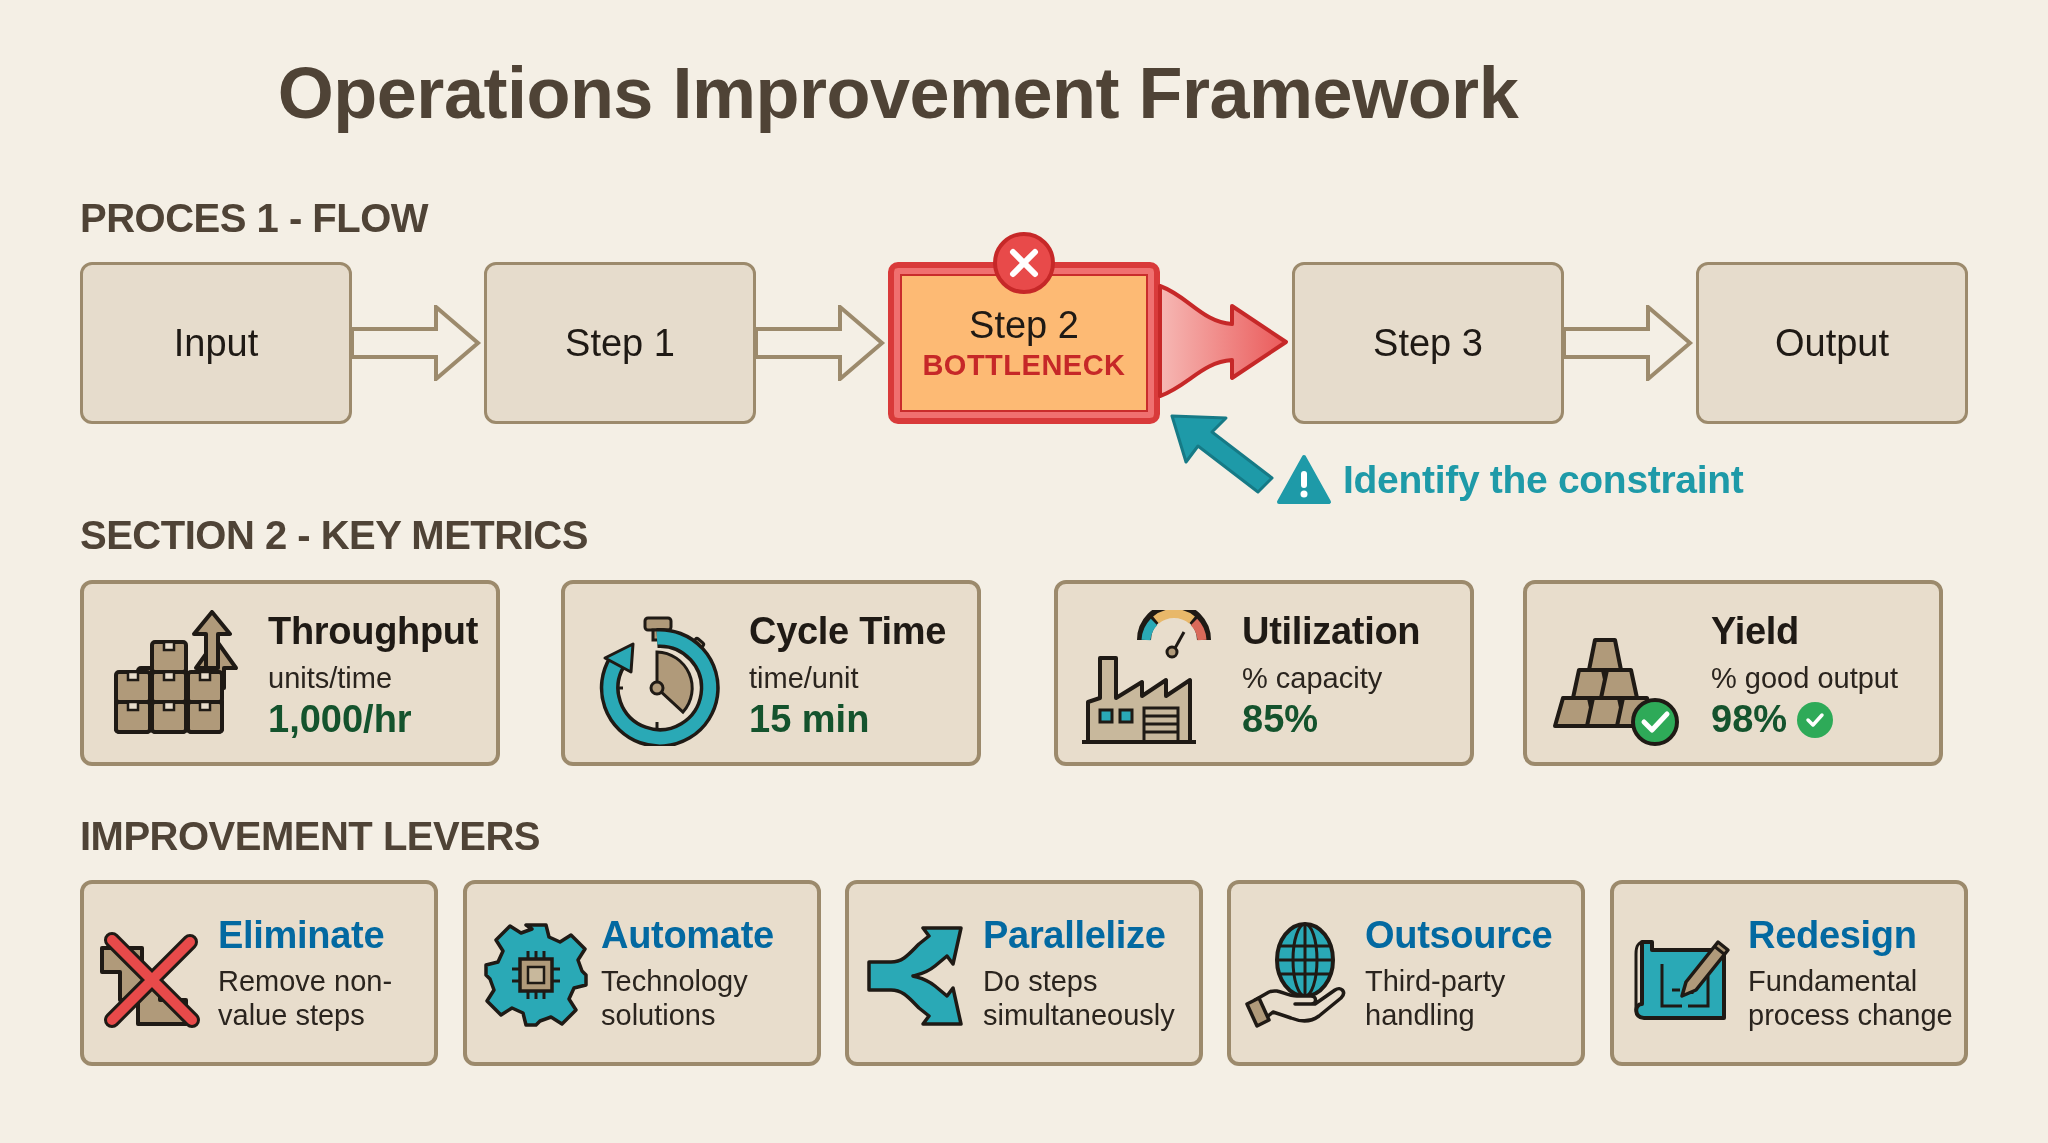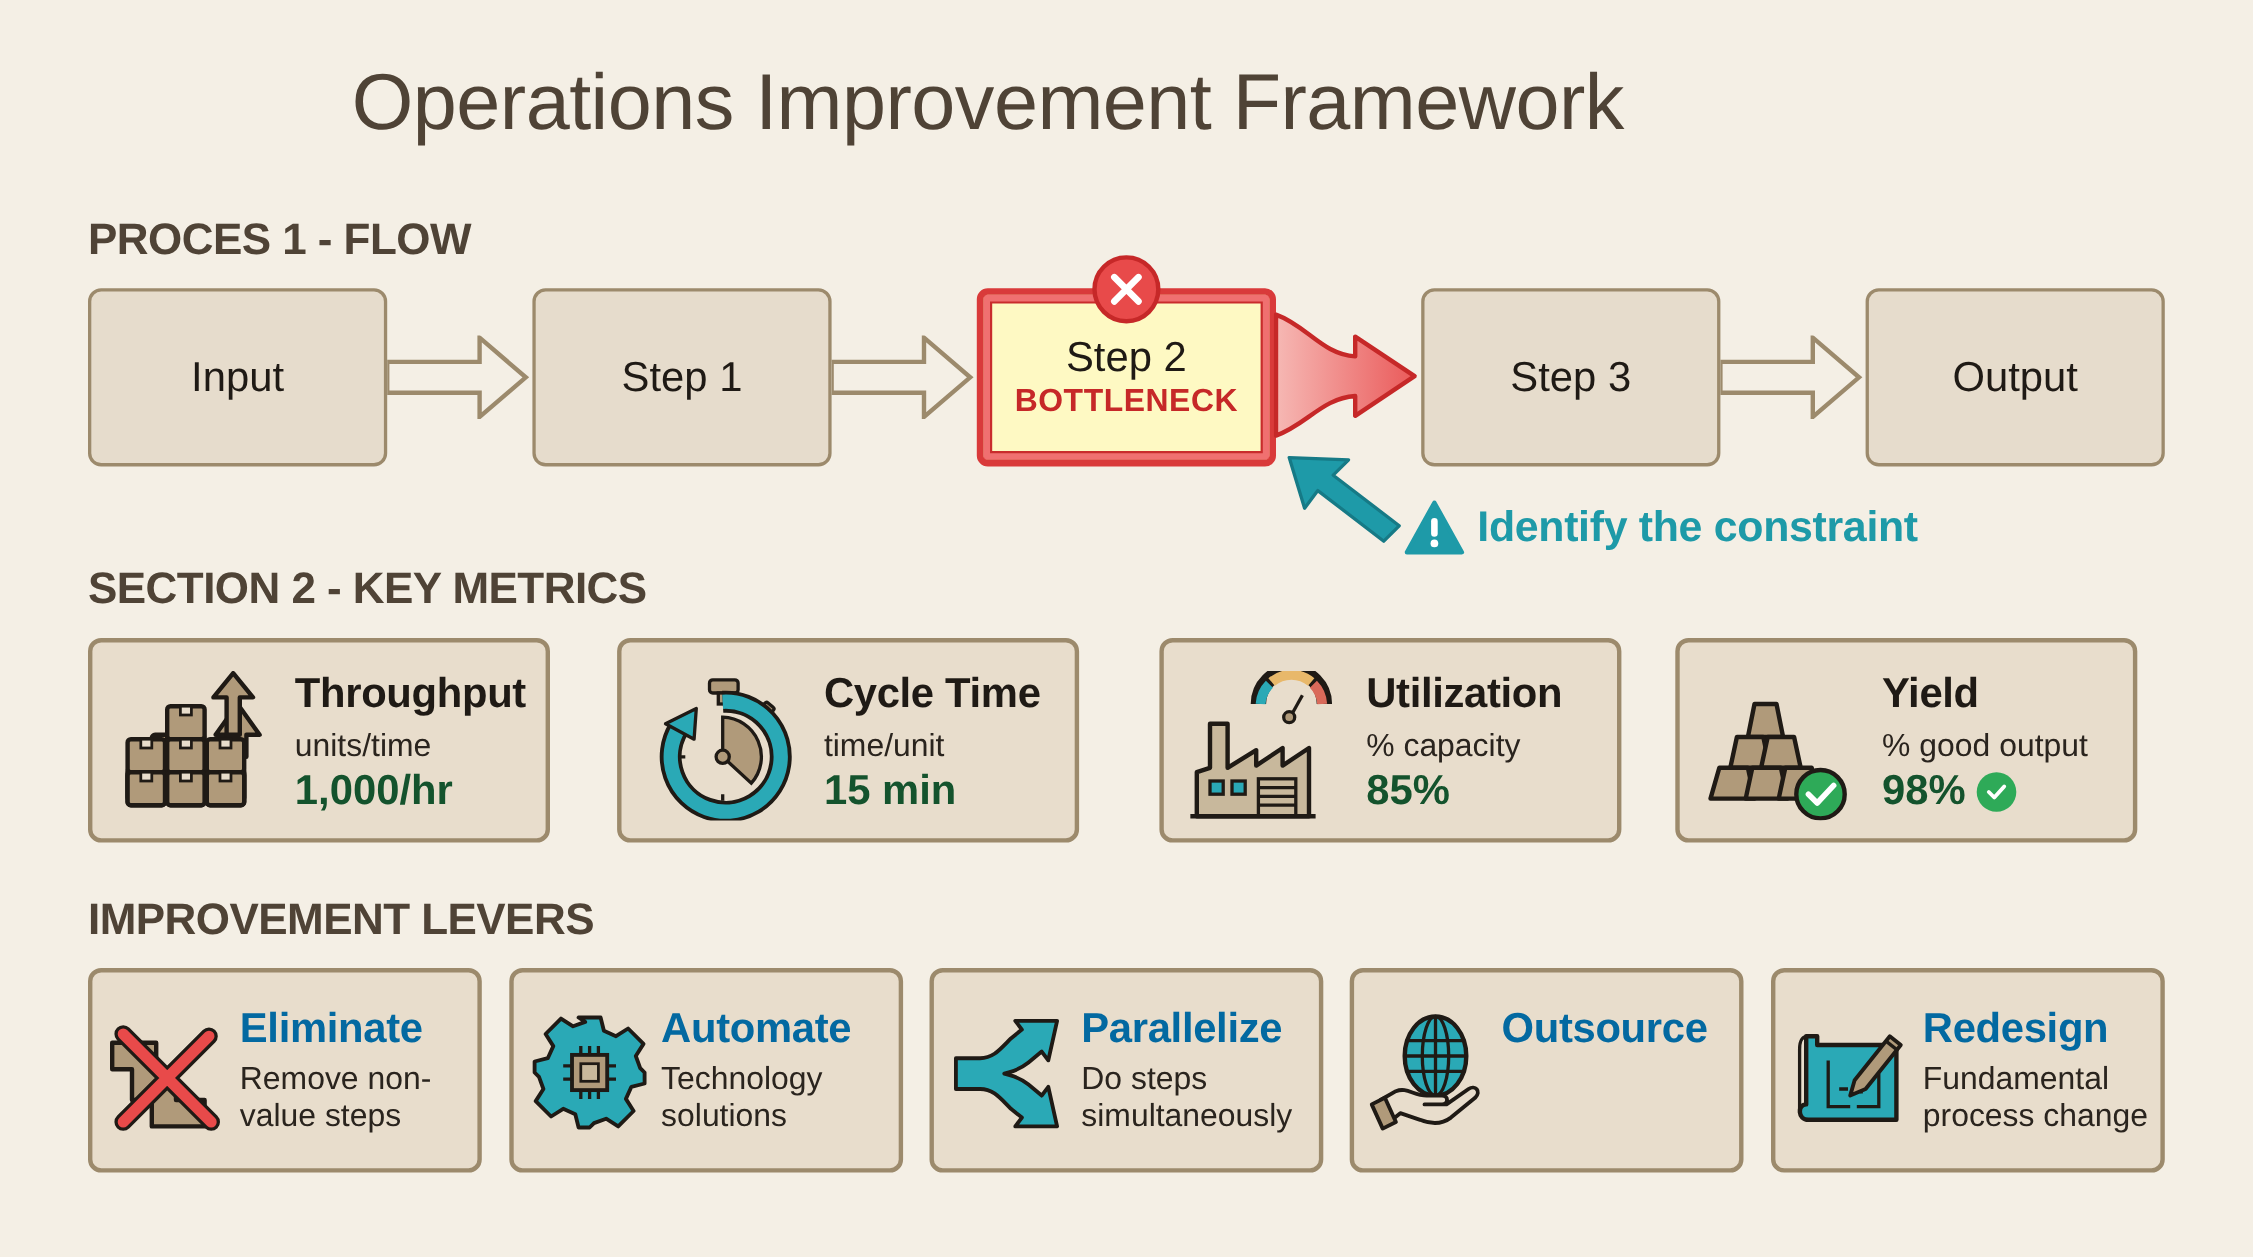--- a/index.html
+++ b/index.html
@@ -6,37 +6,37 @@
   html, body { width: 2048px; height: 1143px; overflow: hidden; }
   body {
     background: #f4efe5;
     font-family: "Liberation Sans", "DejaVu Sans", sans-serif;
     color: #1f1a15;
     position: relative;
   }
   .abs { position: absolute; }
   .title {
     position: absolute; left: 0; width: 1796px; top: 52px;
-    text-align: center; font-size: 72px; font-weight: 400;
+    text-align: center; font-size: 72px; font-weight: 700;
     color: #4f4336; letter-spacing: -0.5px;
   }
   .section-label {
     position: absolute; left: 80px; font-size: 40px; font-weight: 700;
     color: #4f4336; letter-spacing: -0.5px;
   }
   .flow-box {
     position: absolute; top: 262px; width: 272px; height: 162px;
     background: #e6dccc; border: 3px solid #9c8a6c; border-radius: 12px;
     display: flex; align-items: center; justify-content: center;
     font-size: 38px; color: #1f1a15;
   }
   .flow-arrow { position: absolute; top: 305px; }
   .bottleneck {
     position: absolute; left: 888px; top: 262px; width: 272px; height: 162px;
-    background: #fef9c3; border: 6px solid #d93a3a; border-radius: 10px;
+    background: #fdba74; border: 6px solid #d93a3a; border-radius: 10px;
     box-shadow: inset 0 0 0 6px #f07070, inset 0 0 0 8px #c92c2c;
     display: flex; flex-direction: column; align-items: center; justify-content: center;
   }
   .bottleneck .step-name { font-size: 38px; color: #1f1a15; line-height: 44px; }
   .bottleneck .tag { font-size: 29px; font-weight: 700; color: #c62828; letter-spacing: 0.5px; line-height: 36px; }
   .x-badge {
     position: absolute; left: 993px; top: 232px; width: 62px; height: 62px;
     border-radius: 50%; background: #e84a4a; border: 4px solid #c62828;
     display: flex; align-items: center; justify-content: center;
   }
@@ -300,20 +300,21 @@
       <ellipse cx="60" cy="40" rx="12" ry="36"></ellipse>
       <line x1="60" y1="4" x2="60" y2="76"></line>
       <line x1="33" y1="26" x2="87" y2="26"></line>
       <line x1="32" y1="40" x2="88" y2="40"></line>
       <line x1="33" y1="54" x2="87" y2="54"></line>
     </g>
     <path d="M10 80 L24 72 C34 68 40 76 52 76 H66 C72 76 72 84 66 84 H50 L70 84 L90 70 C96 66 102 72 96 78 L74 96 C66 102 56 102 46 98 L28 92 L18 100 Z" fill="#e8ddcc" stroke="#1f1a15" stroke-width="3.5" stroke-linejoin="round"></path>
     <path d="M2 84 L14 78 L24 100 L12 106 Z" fill="#b09a7a" stroke="#1f1a15" stroke-width="3.5" stroke-linejoin="round"></path>
   </svg>
   <div class="label">Outsource</div>
+  <div class="desc">Third-party handling</div>
 </div>
 
 <div class="card lever" style="left:1610px;padding-left:12px;">
   <svg class="icon" viewBox="0 0 110 110">
     <path d="M16 22 H24 V30 H96 V98 H16 C6 98 6 84 14 84 V22 Z" fill="#2aa9b6" stroke="#1f1a15" stroke-width="4" stroke-linejoin="round"></path>
     <path d="M16 22 C8 22 8 30 8 34 V90" fill="none" stroke="#1f1a15" stroke-width="3"></path>
     <g fill="none" stroke="#1f1a15" stroke-width="3">
       <path d="M34 44 V86 H54"></path>
       <path d="M60 86 H80 V56"></path>
       <path d="M44 70 H52"></path>

